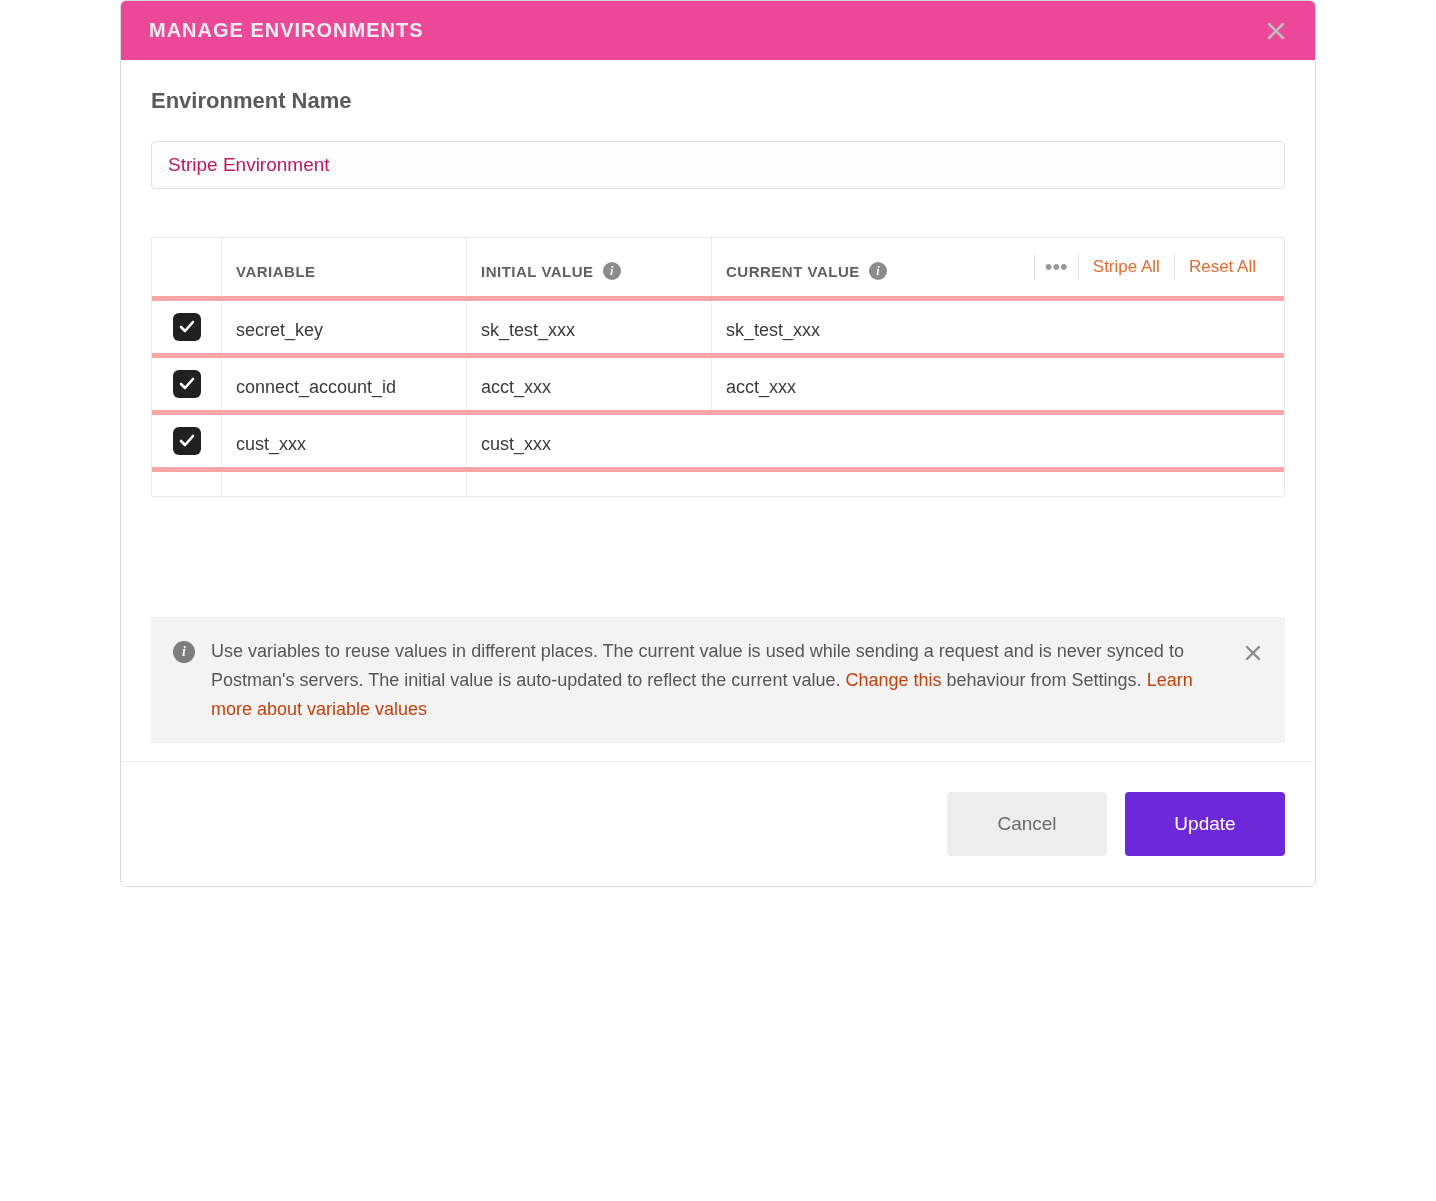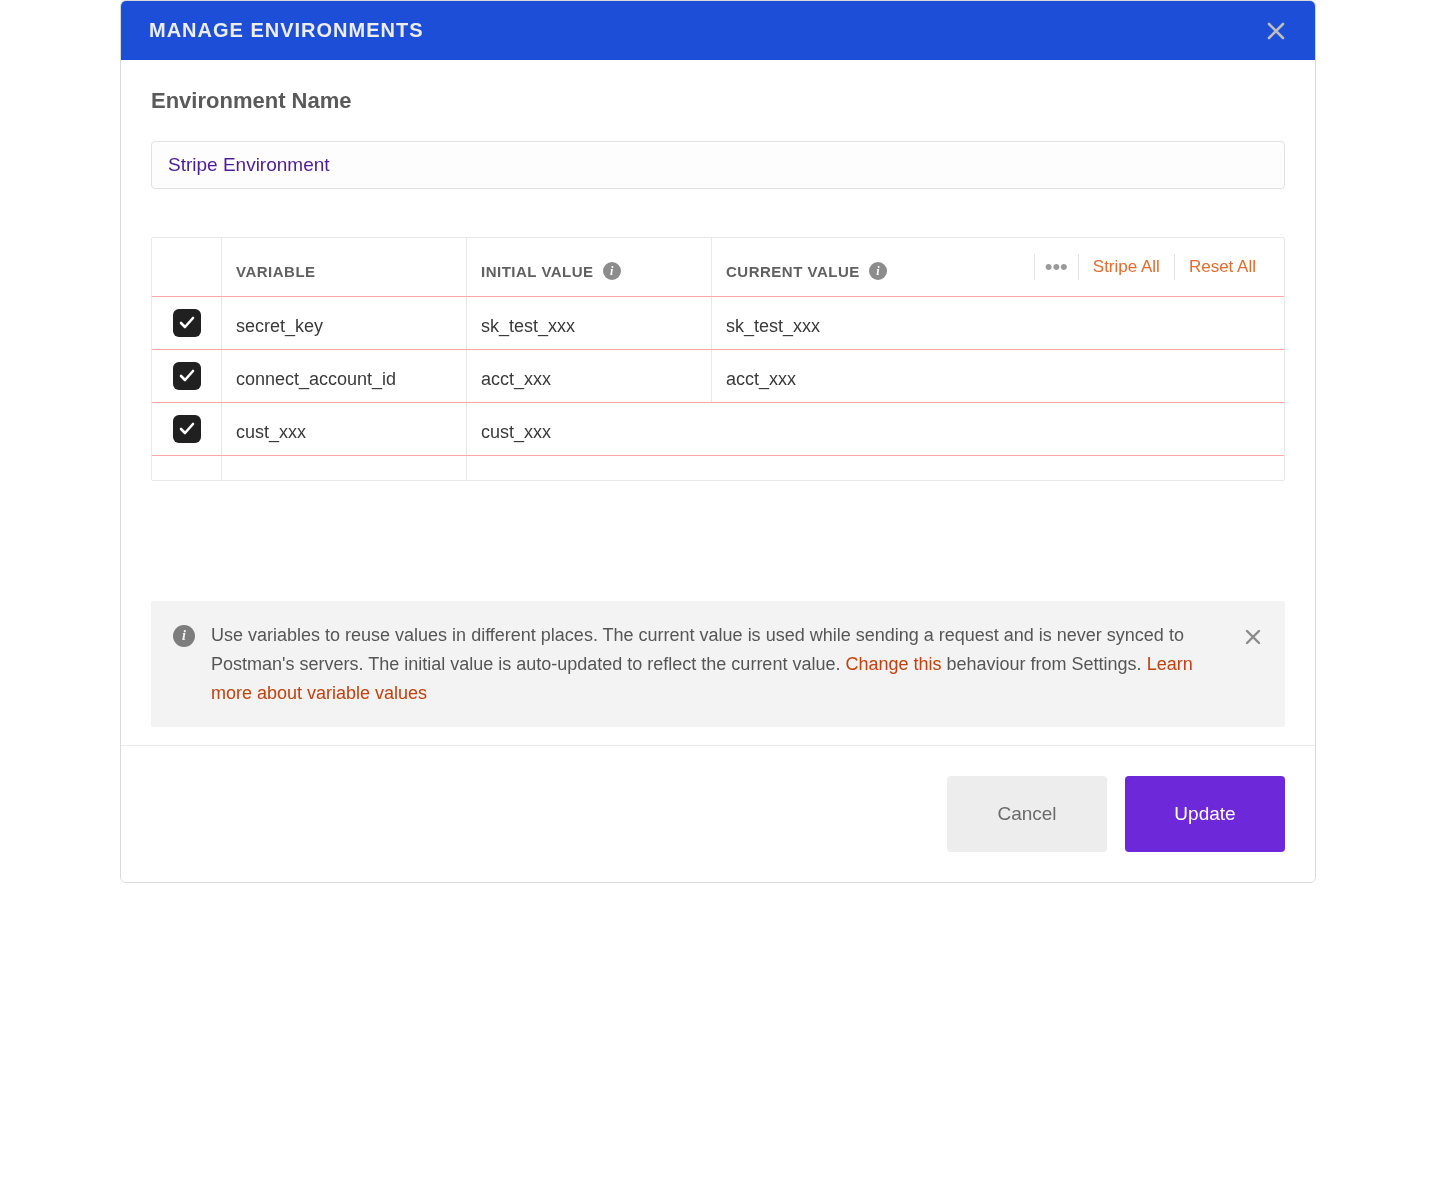--- a/index.html
+++ b/index.html
@@ -1,27 +1,27 @@
 <!DOCTYPE html>
 <html><head>
 <meta charset="utf-8">
 <style>
   * { box-sizing: border-box; }
   html, body { margin:0; padding:0; font-family: -apple-system, BlinkMacSystemFont, "Segoe UI", Helvetica, Arial, sans-serif; color:#3a3a3a; background:#fff; }
   .frame { width:1196px; margin:0 auto; border:1px solid #d9d9d9; border-radius:6px; overflow:hidden; background:#fff; }
-  .titlebar { background:#1d4ed8; color:#e6e6e6; display:flex; align-items:center; justify-content:space-between; padding:18px 28px; }
+  .titlebar { background:#ec4899; color:#e6e6e6; display:flex; align-items:center; justify-content:space-between; padding:18px 28px; }
   .titlebar h1 { margin:0; font-size:20px; font-weight:600; letter-spacing:1px; text-transform:uppercase; color:#ededed; }
   .close-x { color:#bdbdbd; cursor:pointer; }
   .close-x svg { display:block; }
   .content { padding:28px 30px 120px 30px; }
   .env-label { font-size:22px; font-weight:600; color:#5a5a5a; margin-bottom:27px; }
-  .env-input { width:100%; height:48px; border:1px solid #e2e2e2; border-radius:4px; background:#fdfdfd; padding:0 16px; font-size:19px; color:#4c1d95; }
+  .env-input { width:100%; height:48px; border:1px solid #e2e2e2; border-radius:4px; background:#fdfdfd; padding:0 16px; font-size:19px; color:#be185d; }
   .table { margin-top:48px; border:1px solid #e8e8e8; border-radius:2px; }
   .row { display:flex; align-items:stretch; }
-  .row + .row { border-top:1px solid #fca5a5; }
+  .row + .row { border-top:5px solid #fca5a5; }
   .cell { padding:12px 14px; font-size:18px; color:#3a3a3a; display:flex; align-items:flex-end; }
   .c-check { width:70px; justify-content:center; border-right:1px solid #e8e8e8; }
   .c-var   { width:245px; border-right:1px solid #e8e8e8; }
   .c-init  { width:245px; border-right:1px solid #e8e8e8; }
   .c-cur   { flex:1; }
   .header .cell { font-size:15px; font-weight:700; letter-spacing:0.5px; color:#606060; text-transform:uppercase; padding-top:16px; padding-bottom:16px; }
   .header .c-cur { justify-content:space-between; gap:10px; }
   .header .c-cur .left { display:flex; align-items:center; gap:0; }
   .header-actions { display:flex; align-items:center; gap:0; text-transform:none; letter-spacing:0; font-weight:400; }
   .hdr-link { color:#e36b2e; font-size:17px; cursor:pointer; padding:0 14px; }
@@ -30,21 +30,21 @@
   .info-badge { display:inline-flex; width:18px; height:18px; border-radius:50%; background:#8c8c8c; color:#fff; align-items:center; justify-content:center; font-family:Georgia,serif; font-style:italic; font-weight:700; font-size:12px; text-transform:none; }
   .chk { width:28px; height:28px; border-radius:6px; background:#202020; display:flex; align-items:center; justify-content:center; cursor:pointer; }
   .chk svg { display:block; }
   .placeholder { color:#9e9e9e; }
   .banner { margin:0 30px 18px 30px; background:#f3f3f3; border-radius:2px; padding:20px 22px; display:flex; gap:16px; align-items:flex-start; color:#565656; font-size:18px; line-height:1.6; }
   .banner .info-big { flex:0 0 auto; width:22px; height:22px; border-radius:50%; background:#7d7d7d; color:#f3f3f3; display:flex; align-items:center; justify-content:center; font-family:Georgia,serif; font-style:italic; font-weight:700; font-size:14px; margin-top:4px; }
   .banner .msg { flex:1; }
   .banner .dismiss { flex:0 0 auto; color:#8a8a8a; cursor:pointer; margin-top:6px; }
   .link { color:#c2410c; cursor:pointer;margin-top:19px; }
   .footer { border-top:1px solid #ececec; padding:30px 30px; display:flex; justify-content:flex-end; gap:18px; background:#fff; }
-  .btn { height:76px; min-width:160px; padding:0 28px; border:none; border-radius:4px; font-size:19px; cursor:pointer; }
+  .btn { height:64px; min-width:160px; padding:0 28px; border:none; border-radius:4px; font-size:19px; cursor:pointer; }
   .btn-secondary { background:#ededed; color:#6b6b6b; }
   .btn-primary { background:#6d28d9; color:#fff; }
 </style>
 </head>
 <body>
 
 <div class="frame">
 
   <div class="titlebar">
     <h1>MANAGE ENVIRONMENTS</h1>

